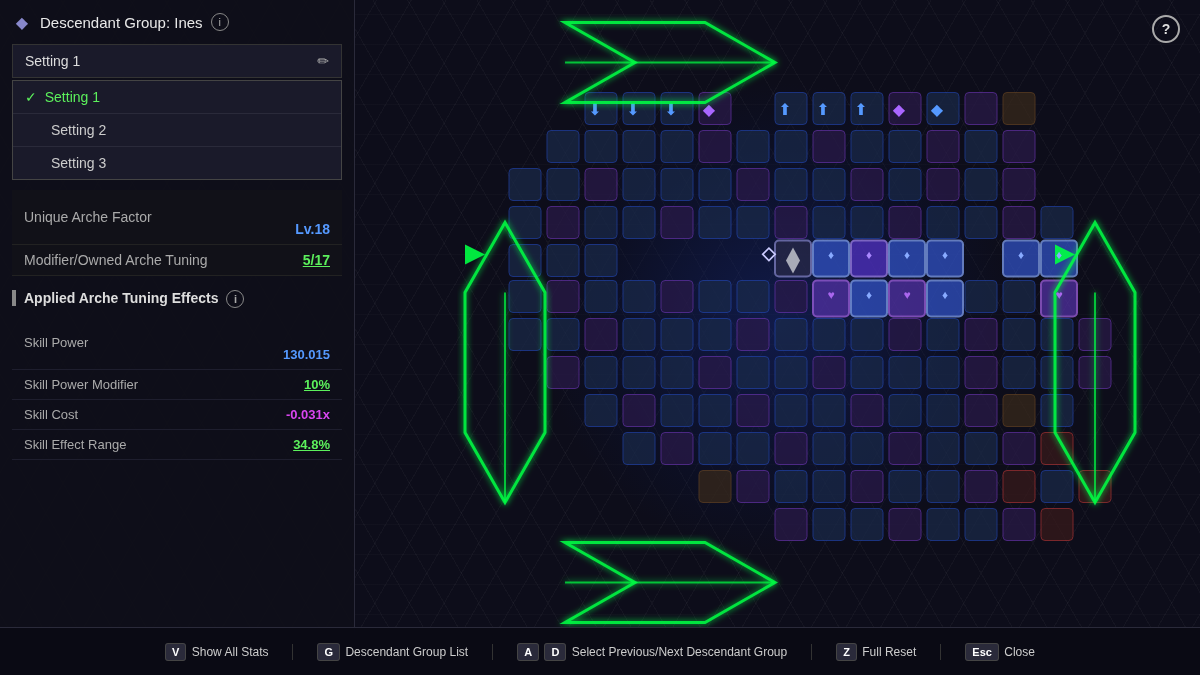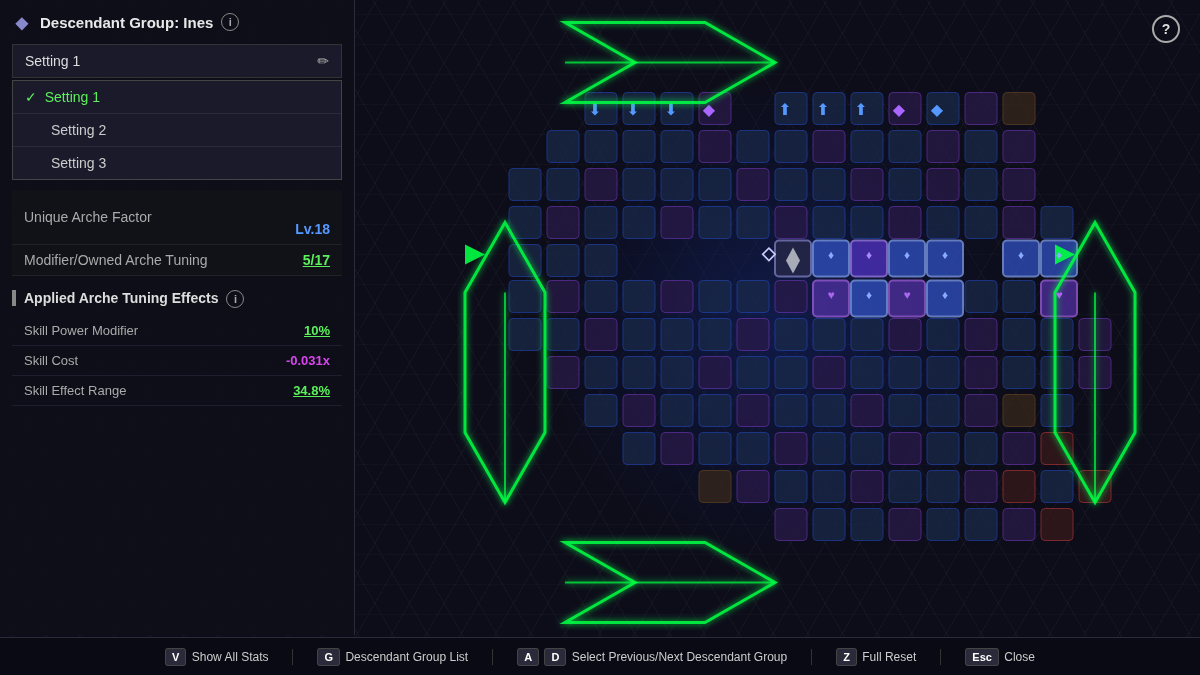--- a/index.html
+++ b/index.html
@@ -38,21 +38,21 @@
       padding: 12px;
     }
 
     .panel-title {
       display: flex;
       align-items: center;
       gap: 8px;
       margin-bottom: 12px;
       color: #e8e8e8;
       font-size: 15px;
-      font-weight: bold;
+      font-weight: normal;
       text-align: center;
     }
 
     .diamond-icon {
       width: 20px;
       height: 20px;
       position: relative;
       display: inline-flex;
       align-items: center;
       justify-content: center;
@@ -176,21 +176,21 @@
       z-index: 5;
       overflow: hidden;
     }
 
     
     .bottom-bar {
       position: absolute;
       bottom: 0;
       left: 0;
       right: 0;
-      height: 38px;
+      height: 48px;
       background: rgba(10, 10, 20, 0.98);
       border-top: 1px solid #2a2a3a;
       display: flex;
       align-items: center;
       justify-content: center;
       gap: 24px;
       font-size: 12px;
       color: #aaa;
       z-index: 20;
     }
@@ -286,20 +286,24 @@
     <span class="stat-label">Modifier/Owned Arche Tuning</span>
     <span class="stat-value-green">5/17</span>
   </div>
 
   <div class="section-header">
     <span class="section-bar"></span>
     <span>Applied Arche Tuning Effects</span>
     <span class="info-icon">i</span>
   </div>
 
+  <div class="effect-row">
+    <span class="stat-label">Skill Power</span>
+    <span class="stat-value-blue">130.015</span>
+  </div>
   <div class="effect-row">
     <span class="stat-label">Skill Power Modifier</span>
     <span class="stat-value-green">10%</span>
   </div>
   <div class="effect-row">
     <span class="stat-label">Skill Cost</span>
     <span class="stat-value-red">-0.031x</span>
   </div>
   <div class="effect-row">
     <span class="stat-label">Skill Effect Range</span>

